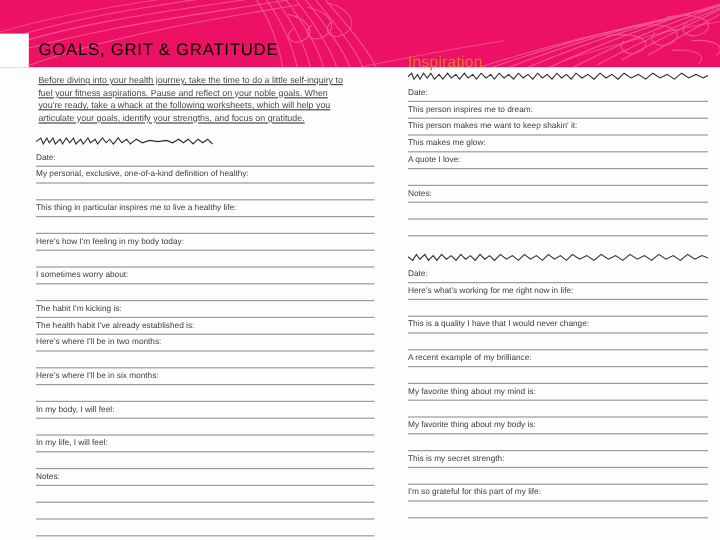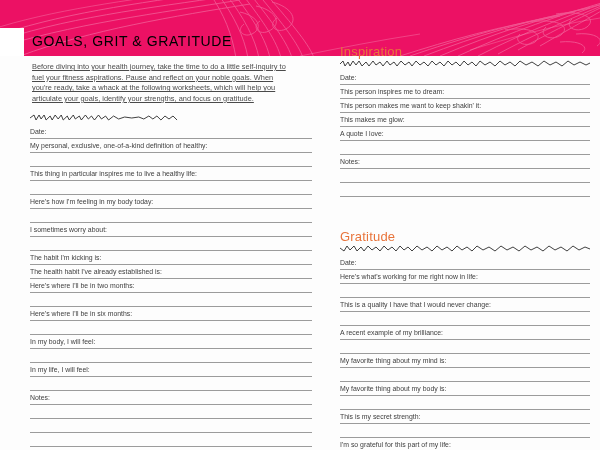--- a/index.html
+++ b/index.html
@@ -75,21 +75,21 @@
     top: 114px;
     width: 282px;
   }
   .col-right {
     position: absolute;
     left: 340px;
     top: 44px;
     width: 250px;
   }
 
-  .section { margin-bottom: 18px; }
+  .section { margin-bottom: 0; }
 
   .section-title {
     color: #e8743b;
     font-size: 13px;
     font-weight: normal;
     letter-spacing: 0.2px;
     line-height: 15px;
     margin-bottom: 1px;
   }
 
@@ -221,21 +221,20 @@
           <div class="fld blank"></div>
           <div class="fld"><span class="fld-label">Notes:</span></div>
           <div class="fld blank"></div>
           <div class="fld blank"></div>
         </div>
     </div>
 
     <div class="gap"></div>
 
     <div class="section" style="margin-top:10px;">
-      <div class="section-title">Gratitude</div>
       <svg class="squiggle" viewBox="0 0 250 7" preserveAspectRatio="none">
         <path d="M0 3 L4 6 L7 1 L10 5 L14 1 L17 6 L21 2 L24 6 L28 1 L32 5 L36 2 L40 6 L44 1 L48 5 L52 2 L56 6 L60 1 L64 5 L68 2 L72 6 L77 1 L82 5 L87 2 L92 6 L97 1 L102 5 L107 2 L112 6 L117 1 L122 5 L127 2 L132 6 L137 1 L143 5 L149 2 L155 6 L161 1 L167 5 L173 2 L179 6 L185 1 L191 5 L197 2 L203 6 L209 1 L215 5 L221 2 L227 6 L233 1 L239 5 L245 2 L250 4" fill="none" stroke="#2b2b2b" stroke-width="0.9"></path>
       </svg>
       <div class="fields">
           <div class="fld"><span class="fld-label">Date:</span></div>
           <div class="fld"><span class="fld-label">Here's what's working for me right now in life:</span></div>
           <div class="fld blank"></div>
           <div class="fld"><span class="fld-label">This is a quality I have that I would never change:</span></div>
           <div class="fld blank"></div>
           <div class="fld"><span class="fld-label">A recent example of my brilliance:</span></div>

